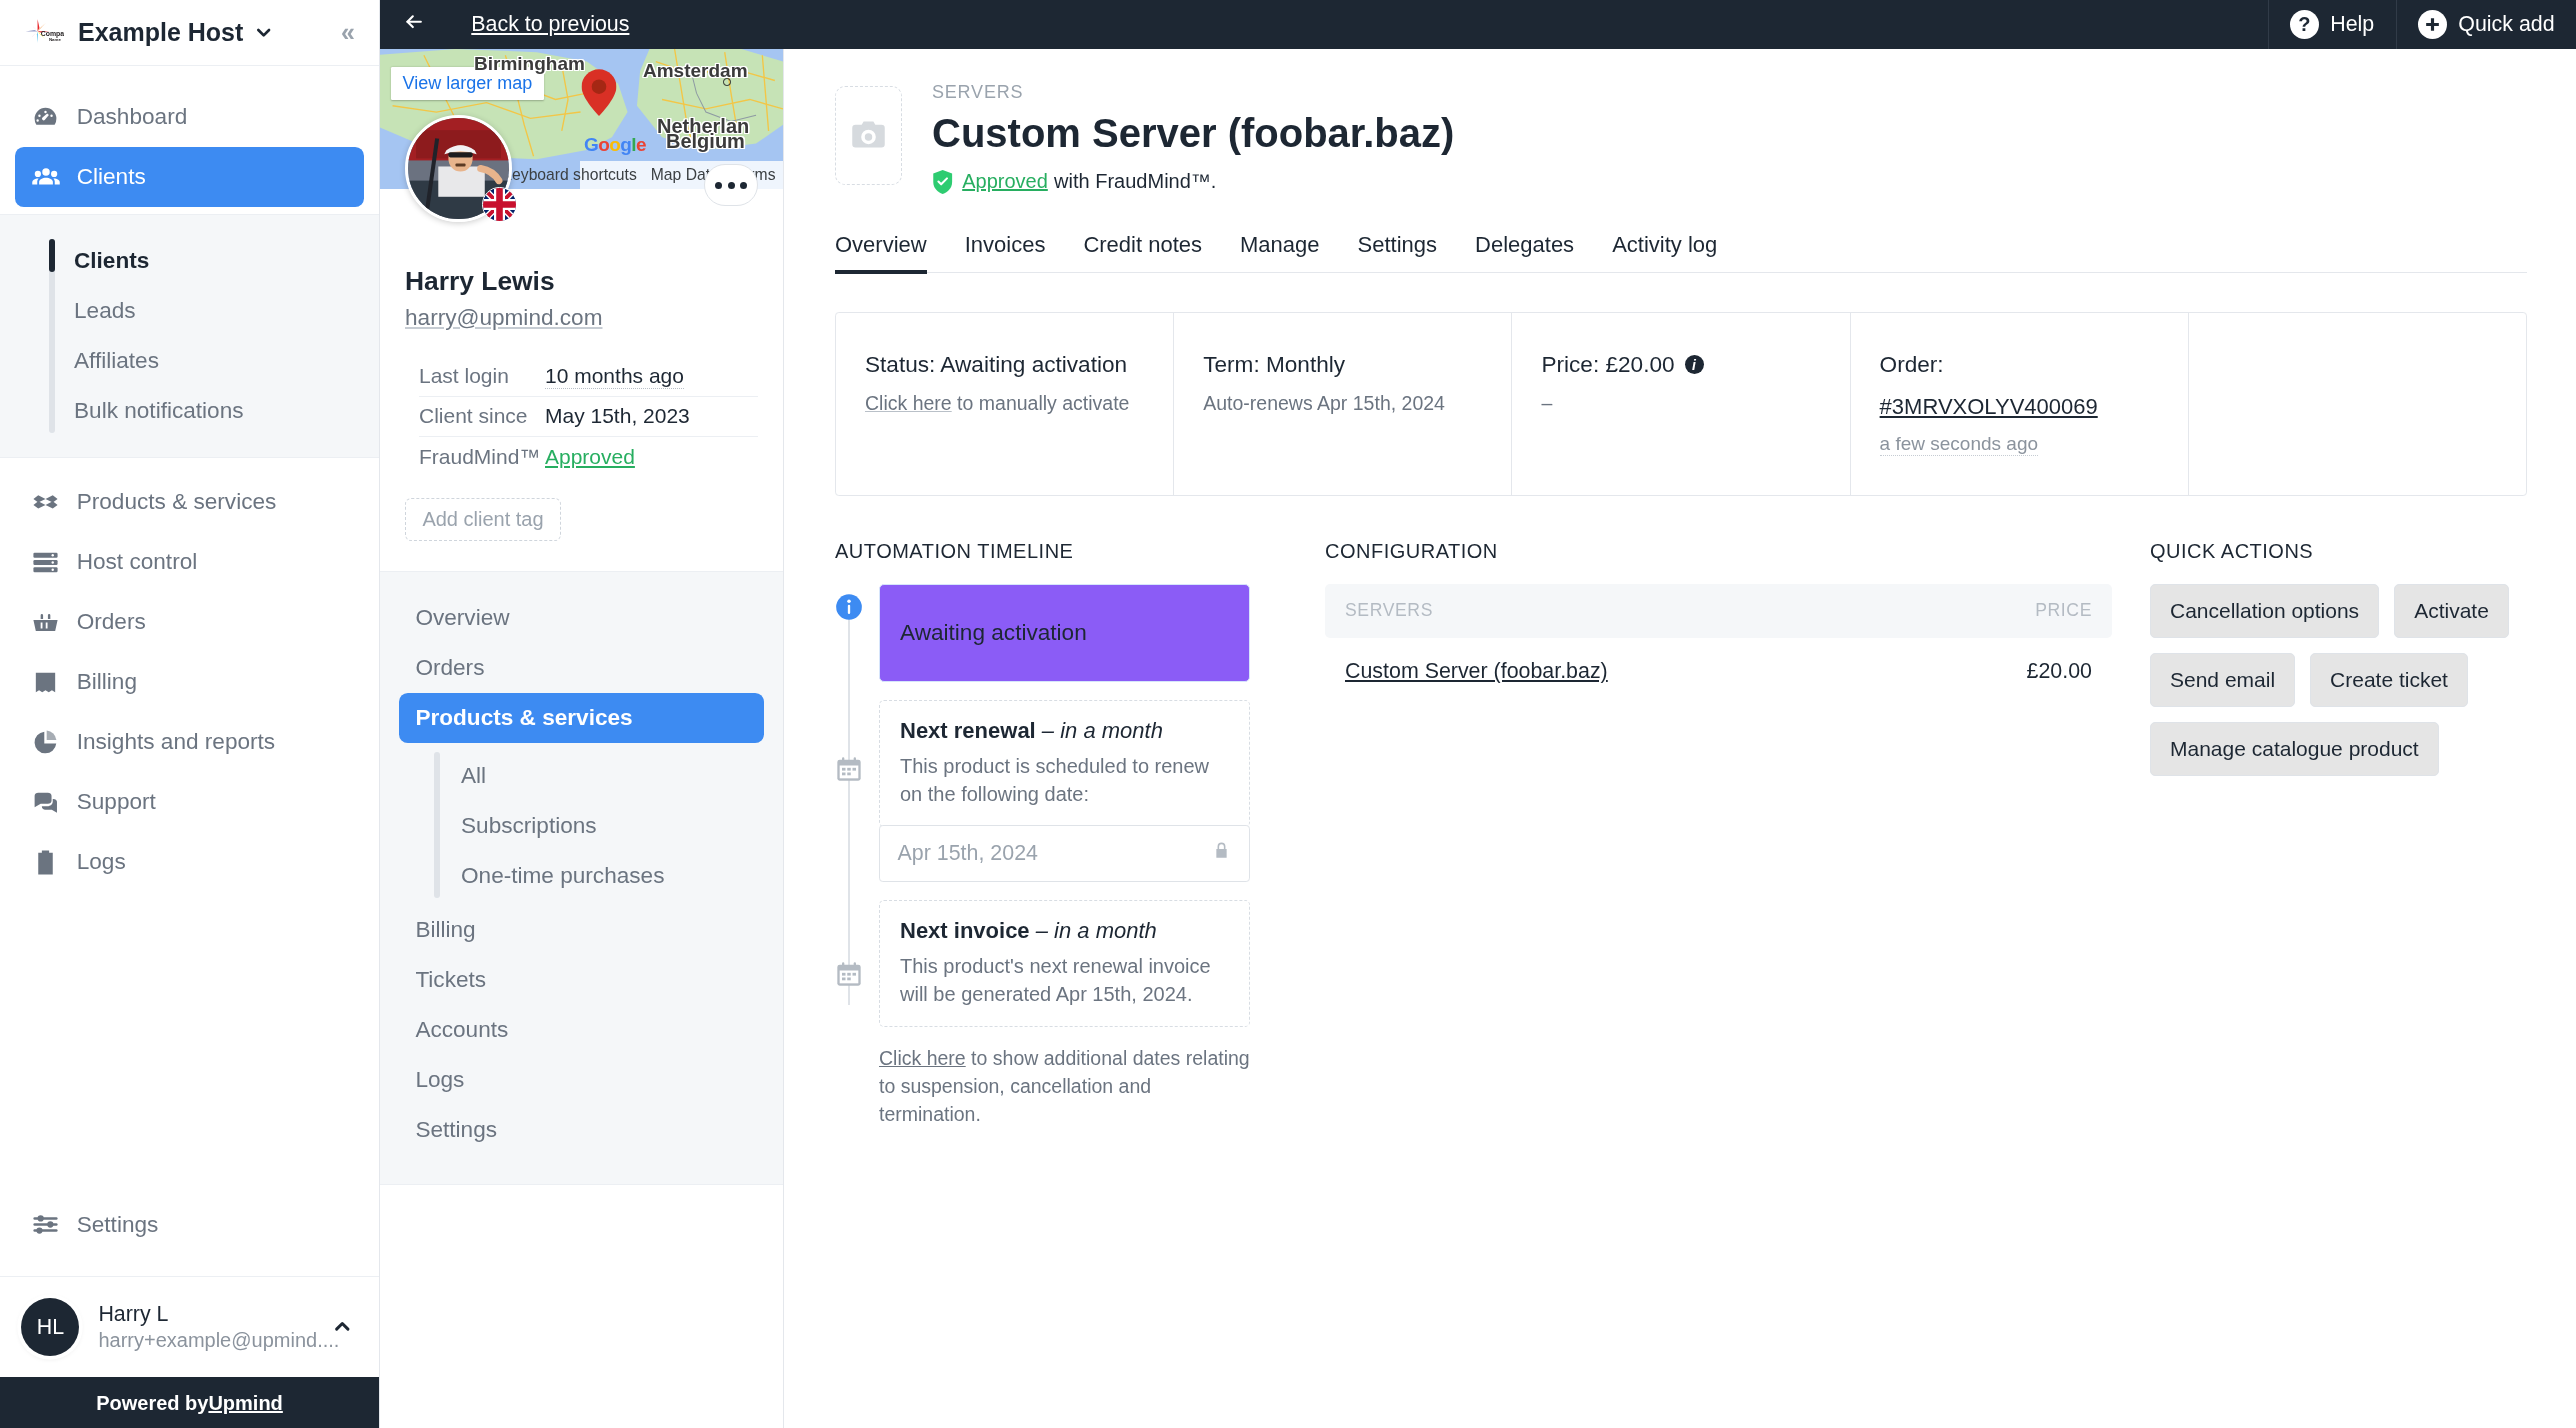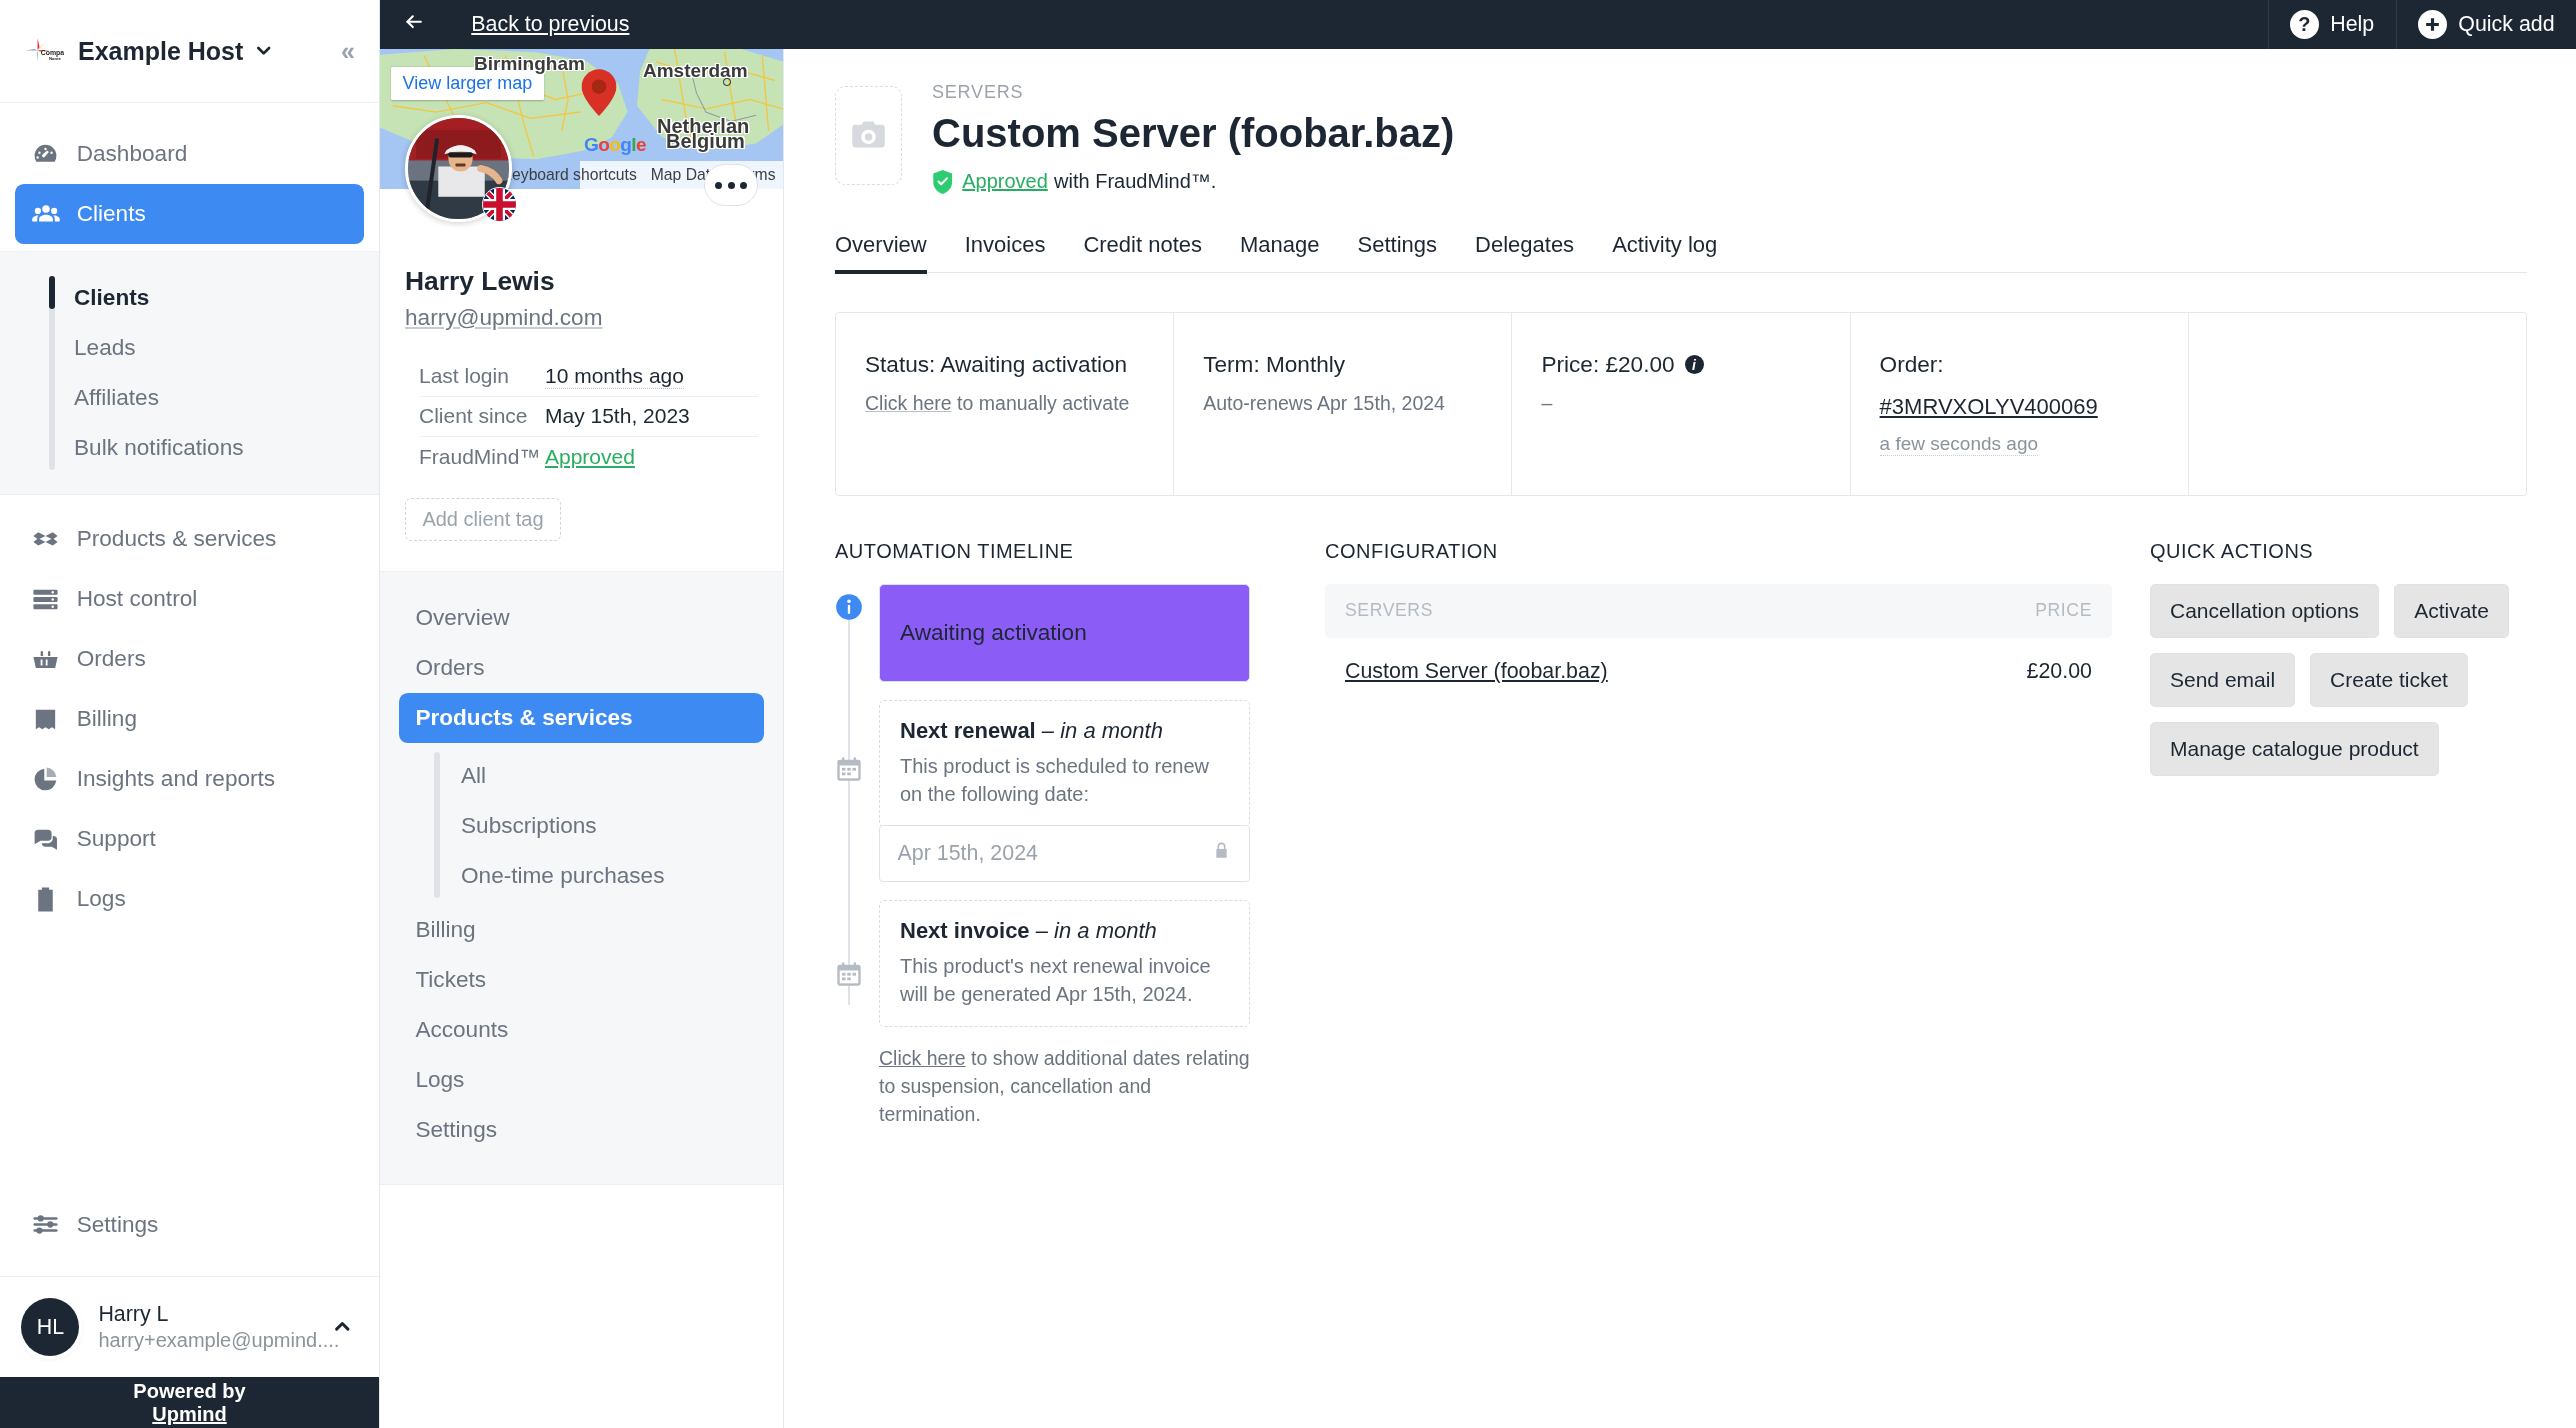--- a/index.html
+++ b/index.html
@@ -12,21 +12,21 @@
   }
   .app { position: relative; width: 2576px; height: 1429px; }
 
   
   .sidebar {
     position: absolute; left: 0; top: 0; width: 380px; height: 1429px;
     background: #ffffff; border-right: 0.6px solid #e4e7ec;
     display: flex; flex-direction: column;
   }
   .sb-head {
-    height: 103px; display: flex; align-items: center; padding: 0 28px 0 25px;
+    height: 66px; display: flex; align-items: center; padding: 0 28px 0 25px;
     border-bottom: 0.6px solid #eceff3; flex: 0 0 auto;
   }
   .brand-logo { width: 39px; height: 29px; flex: 0 0 auto; position: relative; }
   .brand-logo svg { width: 39px; height: 29px; display: block; }
   .host-name {
     font-size: 25px; font-weight: 700; color: #1d2733; margin-left: 14px;
     white-space: nowrap;
   }
   .host-caret { margin-left: 10px; color: #1d2733; display: flex; align-items: center; }
   .collapse-btn {
@@ -73,21 +73,21 @@
     color: #fff; display: flex; align-items: center; justify-content: center;
     font-size: 21.4px; font-weight: 400; flex: 0 0 auto;
     box-shadow: 0 0 0 3.8px #ffffff, 0 1.3px 6.3px rgba(0,0,0,.18);
   }
   .user-text { margin-left: 19px; min-width: 0; }
   .user-name { font-size: 21.4px; color: #1d2733; line-height: 1.25; white-space: nowrap; }
   .user-mail { font-size: 20px; color: #8b939d; line-height: 1.25; white-space: nowrap; }
   .user-caret { margin-left: auto; color: #1d2733; }
   .sb-powered {
     height: 52px; background: #1d2733; color: #ffffff; display: flex;
-    align-items: center; justify-content: center; font-size: 20px; font-weight: 700; flex-direction: column;
+    align-items: center; justify-content: center; font-size: 20px; font-weight: 700;
   }
   .sb-powered a { color: #fff; text-decoration: underline; }
 
   
   .topbar {
     position: absolute; left: 380px; top: 0; right: 0; height: 49px;
     background: #1d2733; display: flex; align-items: center; z-index: 30;
   }
   .back-link {
     display: flex; align-items: center; color: #fff; font-size: 21.4px;

